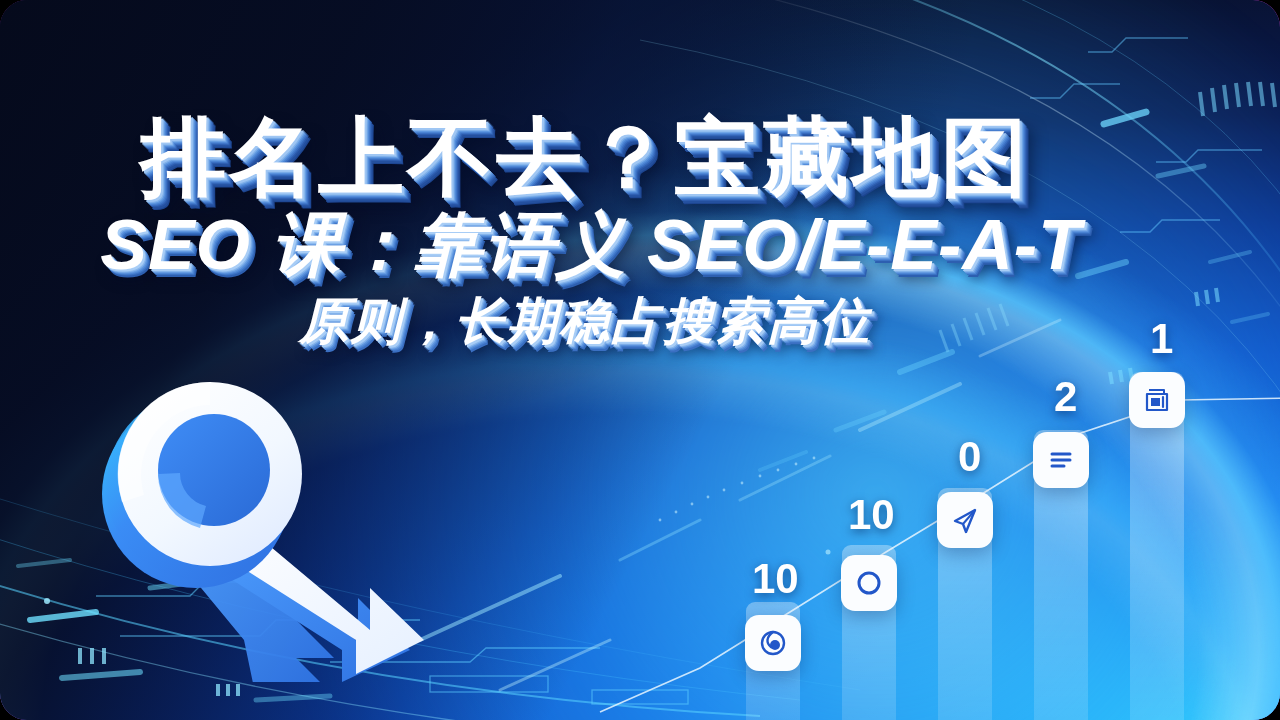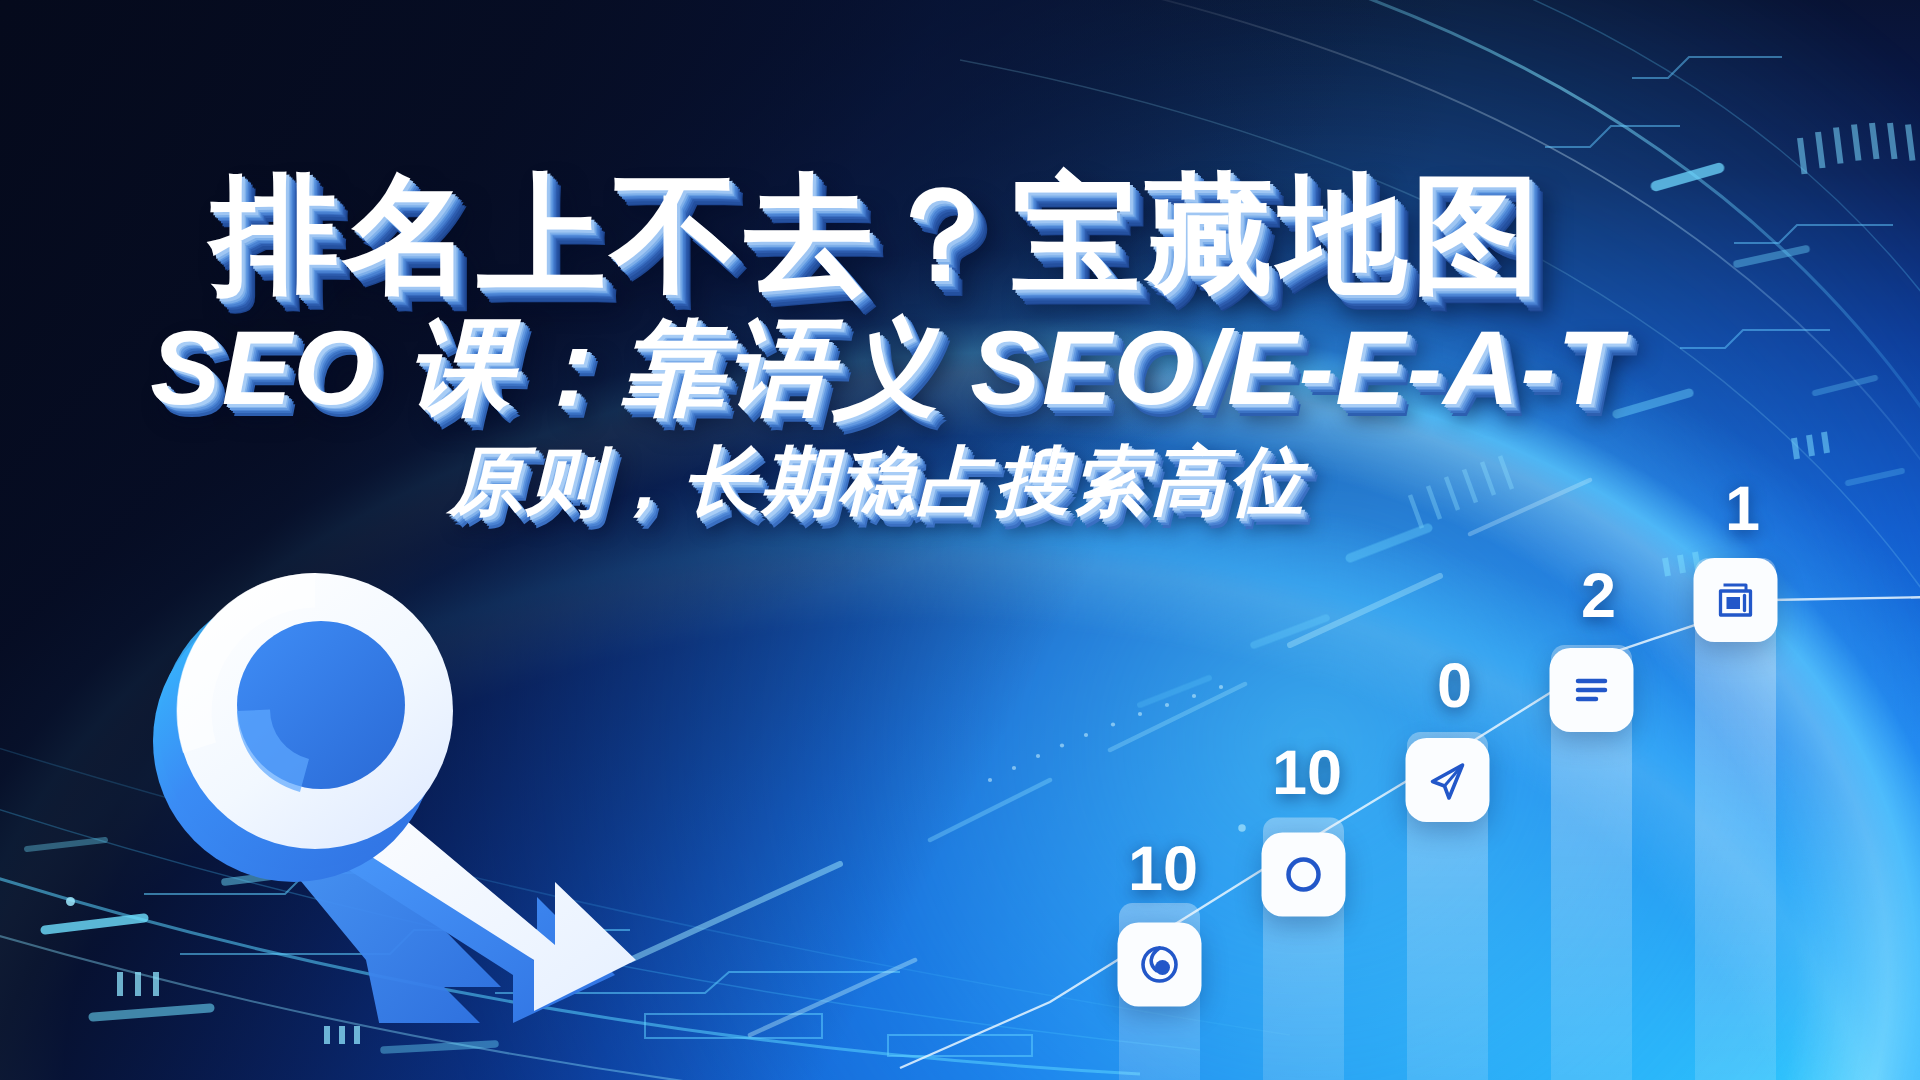--- a/index.html
+++ b/index.html
@@ -12,20 +12,21 @@
     font-family: "Liberation Sans", "DejaVu Sans", sans-serif;
   }
 
   .stage {
     position: relative;
     width: 1280px;
     height: 720px;
     overflow: hidden;
     background: #d946ef;
     user-select: none;
+    border-radius: 27px;
   }
 
   
   .bg-base {
     position: absolute;
     inset: 0;
     background:
       radial-gradient(130% 110% at 96% 104%, #2fd2ff 0%, #23a6f5 14%, #1472e6 32%, #0d4cc4 50%, #0a2f8e 66%, #0a1b52 80%, #081029 100%);
   }
   .bg-topdark {

